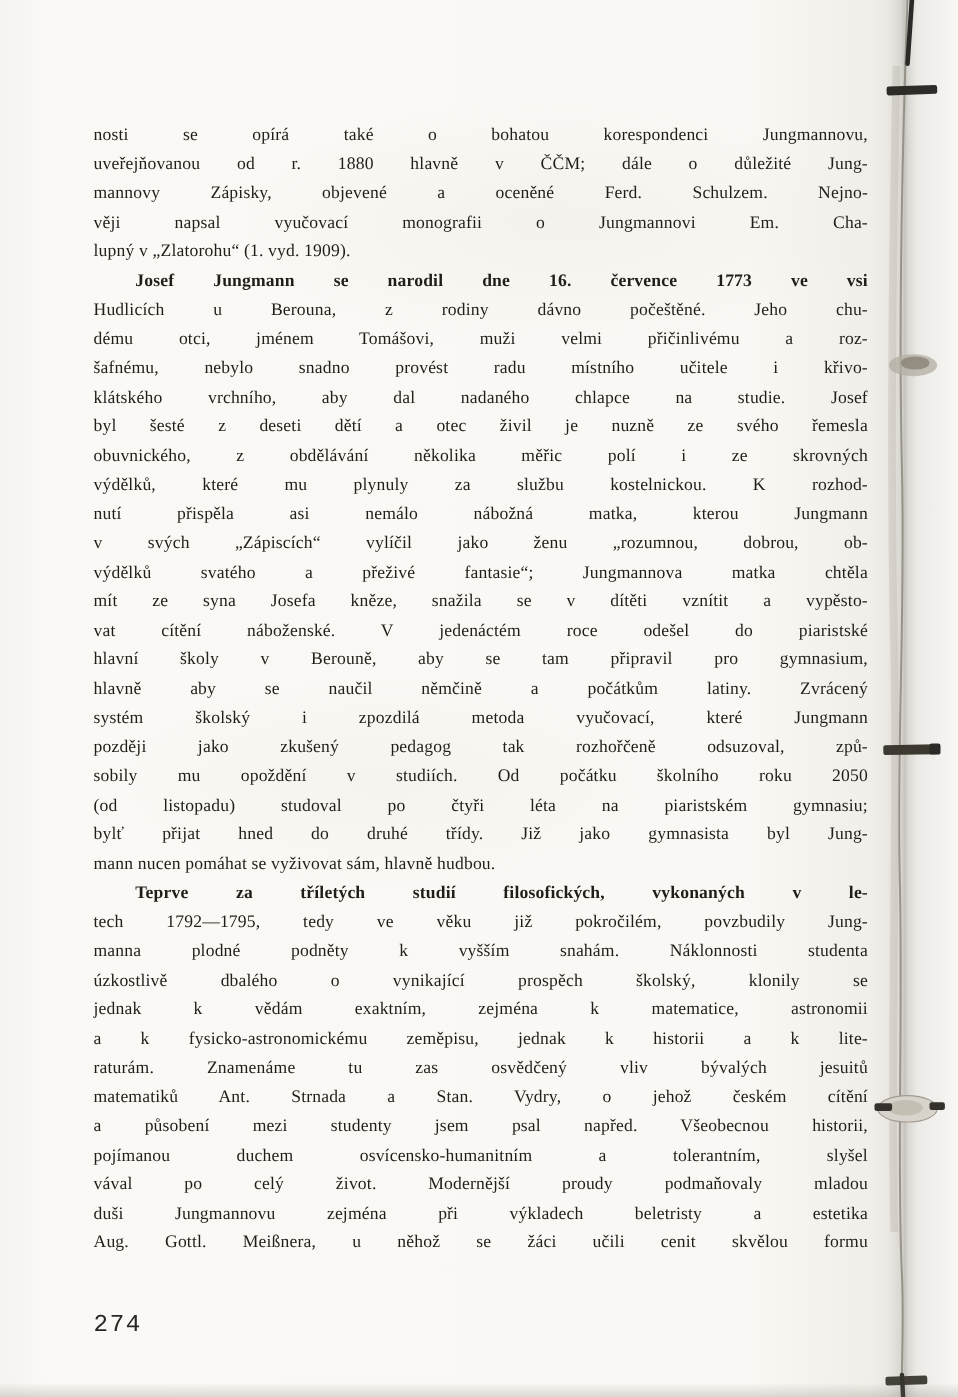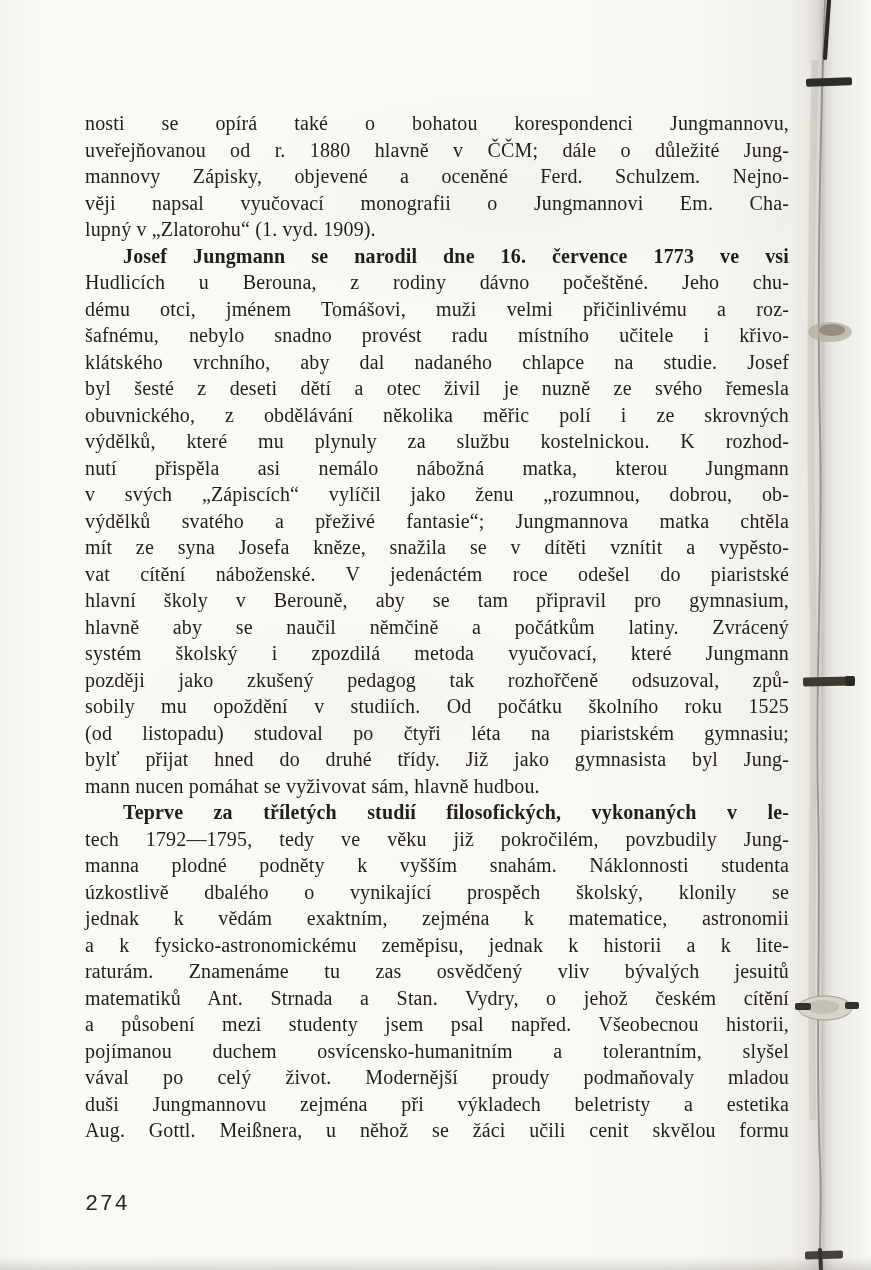--- a/index.html
+++ b/index.html
@@ -22,21 +22,21 @@
       linear-gradient(90deg, #f4f3ef 0%, #faf9f5 5%, #f9f8f4 78%, #f1efe9 90%, #f6f4f0 96%, #fbfaf7 100%);
     color: #211e1a;
   }
   .text-block {
     position: absolute;
     left: 85px;
     top: 110px;
     width: 704px;
   }
   .line {
-    font-size: 20px;
+    font-size: 16px;
     line-height: 26.5px;
     letter-spacing: 0.15px;
     white-space: normal;
   }
   .line.just {
     text-align: justify;
     text-align-last: justify;
   }
   .line.indent {
     text-indent: 38px;
@@ -98,21 +98,21 @@
       <div class="line just"><span>výdělků, které mu plynuly za službu kostelnickou. K rozhod-</span></div>
       <div class="line just"><span>nutí přispěla asi nemálo nábožná matka, kterou Jungmann</span></div>
       <div class="line just"><span>v svých „Zápiscích“ vylíčil jako ženu „rozumnou, dobrou, ob-</span></div>
       <div class="line just"><span>výdělků svatého a přeživé fantasie“; Jungmannova matka chtěla</span></div>
       <div class="line just"><span>mít ze syna Josefa kněze, snažila se v dítěti vznítit a vypěsto-</span></div>
       <div class="line just"><span>vat cítění náboženské. V jedenáctém roce odešel do piaristské</span></div>
       <div class="line just"><span>hlavní školy v Berouně, aby se tam připravil pro gymnasium,</span></div>
       <div class="line just"><span>hlavně aby se naučil němčině a počátkům latiny. Zvrácený</span></div>
       <div class="line just"><span>systém školský i zpozdilá metoda vyučovací, které Jungmann</span></div>
       <div class="line just"><span>později jako zkušený pedagog tak rozhořčeně odsuzoval, způ-</span></div>
-      <div class="line just"><span>sobily mu opoždění v studiích. Od počátku školního roku 1525</span></div>
+      <div class="line just"><span>sobily mu opoždění v studiích. Od počátku školního roku 2050</span></div>
       <div class="line just"><span>(od listopadu) studoval po čtyři léta na piaristském gymnasiu;</span></div>
       <div class="line just"><span>bylť přijat hned do druhé třídy. Již jako gymnasista byl Jung-</span></div>
       <div class="line"><span>mann nucen pomáhat se vyživovat sám, hlavně hudbou.</span></div>
       <div class="line just indent"><span>Teprve za tříletých studií filosofických, vykonaných v le-</span></div>
       <div class="line just"><span>tech 1792—1795, tedy ve věku již pokročilém, povzbudily Jung-</span></div>
       <div class="line just"><span>manna plodné podněty k vyšším snahám. Náklonnosti studenta</span></div>
       <div class="line just"><span>úzkostlivě dbalého o vynikající prospěch školský, klonily se</span></div>
       <div class="line just"><span>jednak k vědám exaktním, zejména k matematice, astronomii</span></div>
       <div class="line just"><span>a k fysicko-astronomickému zeměpisu, jednak k historii a k lite-</span></div>
       <div class="line just"><span>raturám. Znamenáme tu zas osvědčený vliv bývalých jesuitů</span></div>

